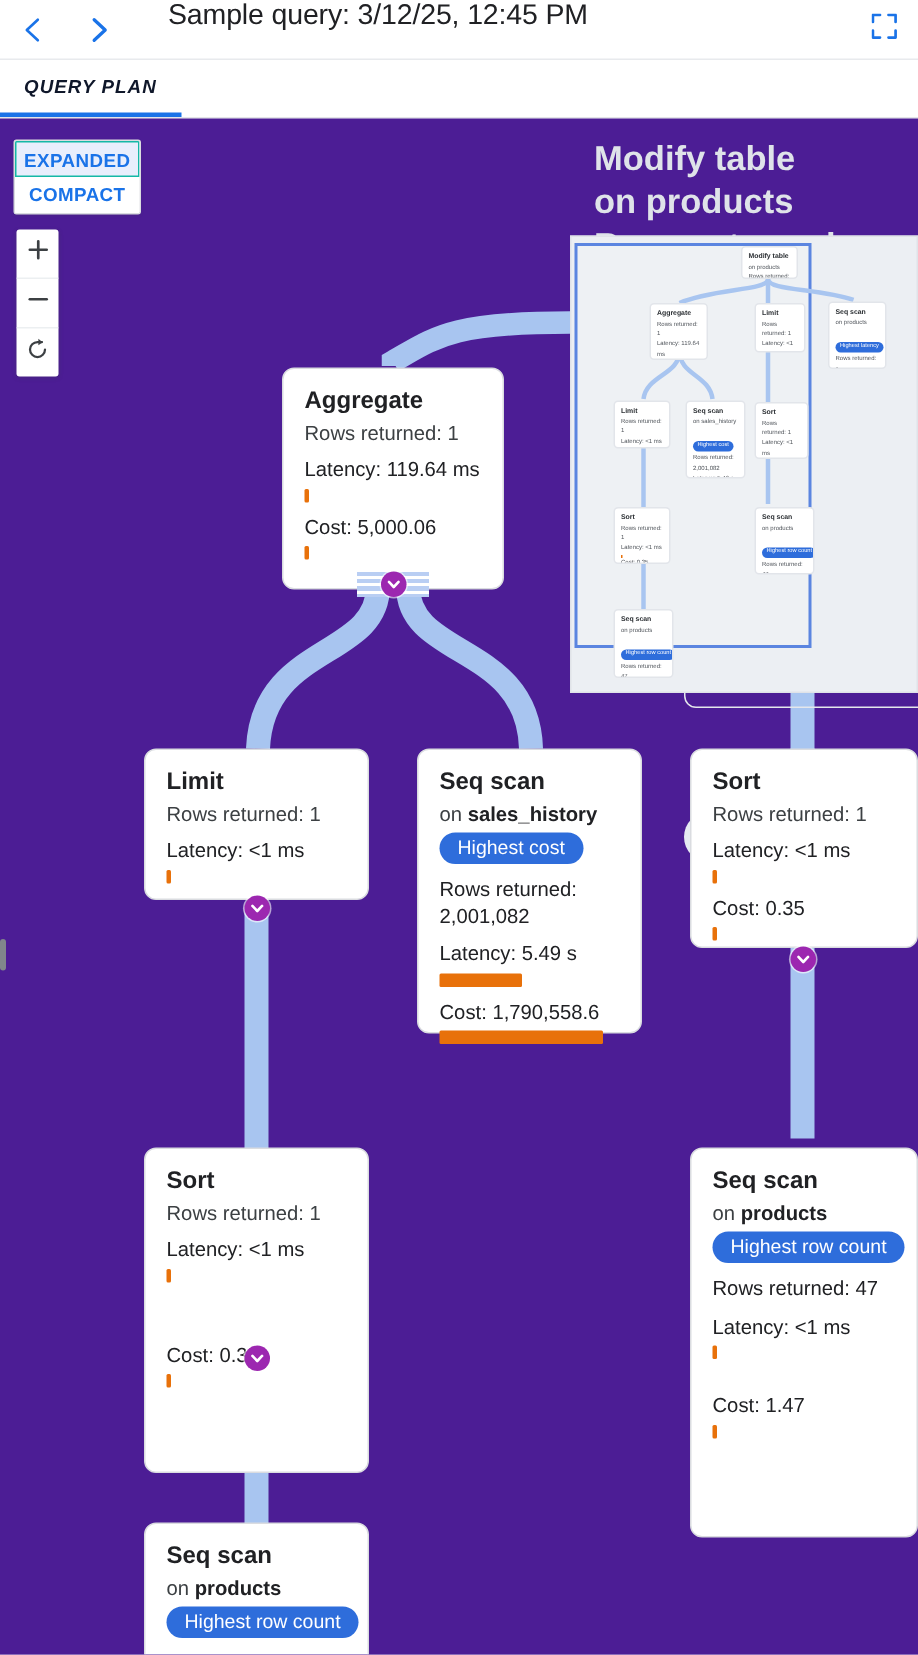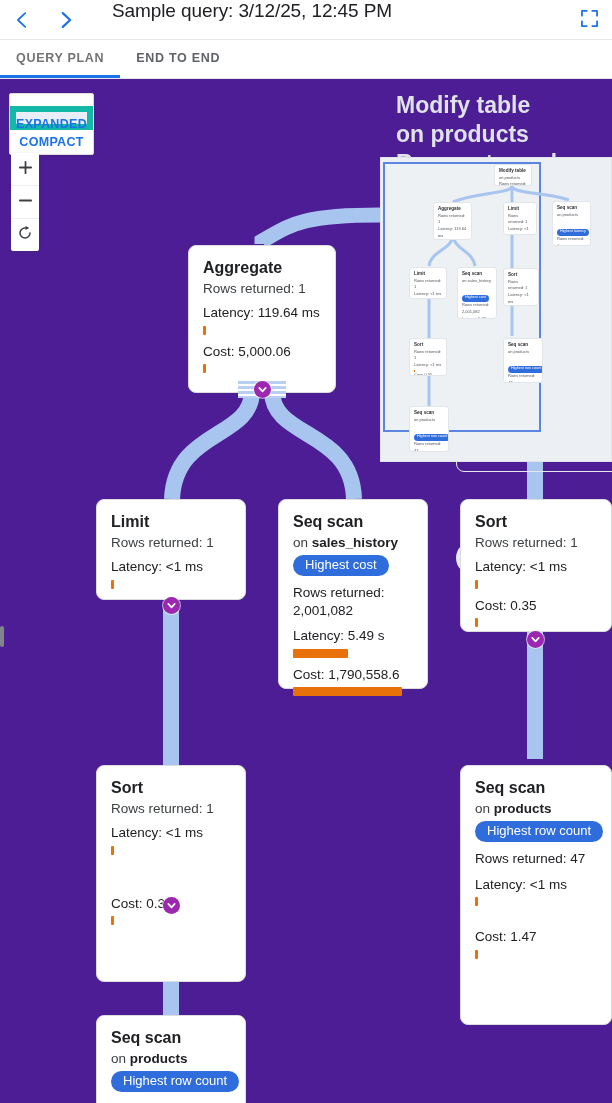--- a/index.html
+++ b/index.html
@@ -34,21 +34,21 @@
     position:absolute;top:40px;left:0;width:612px;height:39px;
     background:#ffffff;border-bottom:1px solid #e3e5e8;
     display:flex;align-items:flex-end;box-sizing:border-box;
   }
   .tab{
     height:39px;line-height:39px;padding:0 16px;margin:0;
     font-size:12.5px;font-weight:bold;letter-spacing:0.7px;
     color:#5f6368;cursor:pointer;box-sizing:border-box;
     position:relative;
   }
-  .tab.active{color:#737373;}
+  .tab.active{color:#0f172a;font-style:italic;}
   .tab.active:after{
     content:"";position:absolute;left:0;right:0;bottom:0;height:3px;background:#1a73e8;
   }
   
   #canvas{
     position:absolute;top:79px;left:0;width:612px;height:1024px;
     background:#4c1d95;overflow:hidden;
   }
   #edges{position:absolute;top:0;left:0;width:612px;height:1024px;}
   
@@ -78,21 +78,21 @@
   #mode-toggle{
     position:absolute;left:9px;top:93px;width:83px;
     background:#ffffff;border:1px solid #dadce0;border-radius:2px;
     box-shadow:0 1px 2px rgba(60,64,67,.14);overflow:hidden;
   }
   .mode-btn{
     height:24px;line-height:24px;text-align:center;
     font-size:12.5px;font-weight:bold;color:#1a73e8;letter-spacing:0.3px;
     cursor:pointer;background:#ffffff;box-sizing:border-box;
   }
-  .mode-btn.selected{background:#e8eefc;border:6px solid #14b8a6;margin-top:12px;}
+  .mode-btn.selected{background:#e8eefc;border:1px solid #14b8a6;}
   #zoom-controls{
     position:absolute;left:11px;top:153px;width:28px;
     background:#ffffff;border-radius:2px;box-shadow:0 1px 3px rgba(60,64,67,.25);
     overflow:hidden;
   }
   .zoom-btn{
     height:32px;display:flex;align-items:center;justify-content:center;
     cursor:pointer;color:#3c4043;border-bottom:1px solid #eceff1;
   }
   .zoom-btn:last-child{border-bottom:none;}
@@ -158,21 +158,20 @@
     <span>
       <svg width="17" height="17" viewBox="0 0 18 18">
         <path d="M1 6 V1 H6 M12 1 H17 V6 M17 12 V17 H12 M6 17 H1 V12" fill="none" stroke="#1a73e8" stroke-width="1.9" stroke-linecap="round" stroke-linejoin="round"></path>
       </svg>
     </span>
   </div>
 </div>
 
 <div id="tabbar">
   <div class="tab active">QUERY PLAN</div>
-  <div class="tab">END TO END</div>
 </div>
 
 <div id="canvas">
 
   <svg id="edges" viewBox="0 0 612 1024">
     <g fill="none" stroke="#a8c5f0" stroke-width="15" stroke-linecap="butt">
 
       <path d="M262,160 C262,135 290,131 330,131" stroke-width="0"></path>
       <path d="M380,136 C300,136 290,146 262,162 L262,165" stroke-width="15"></path>
     </g>

